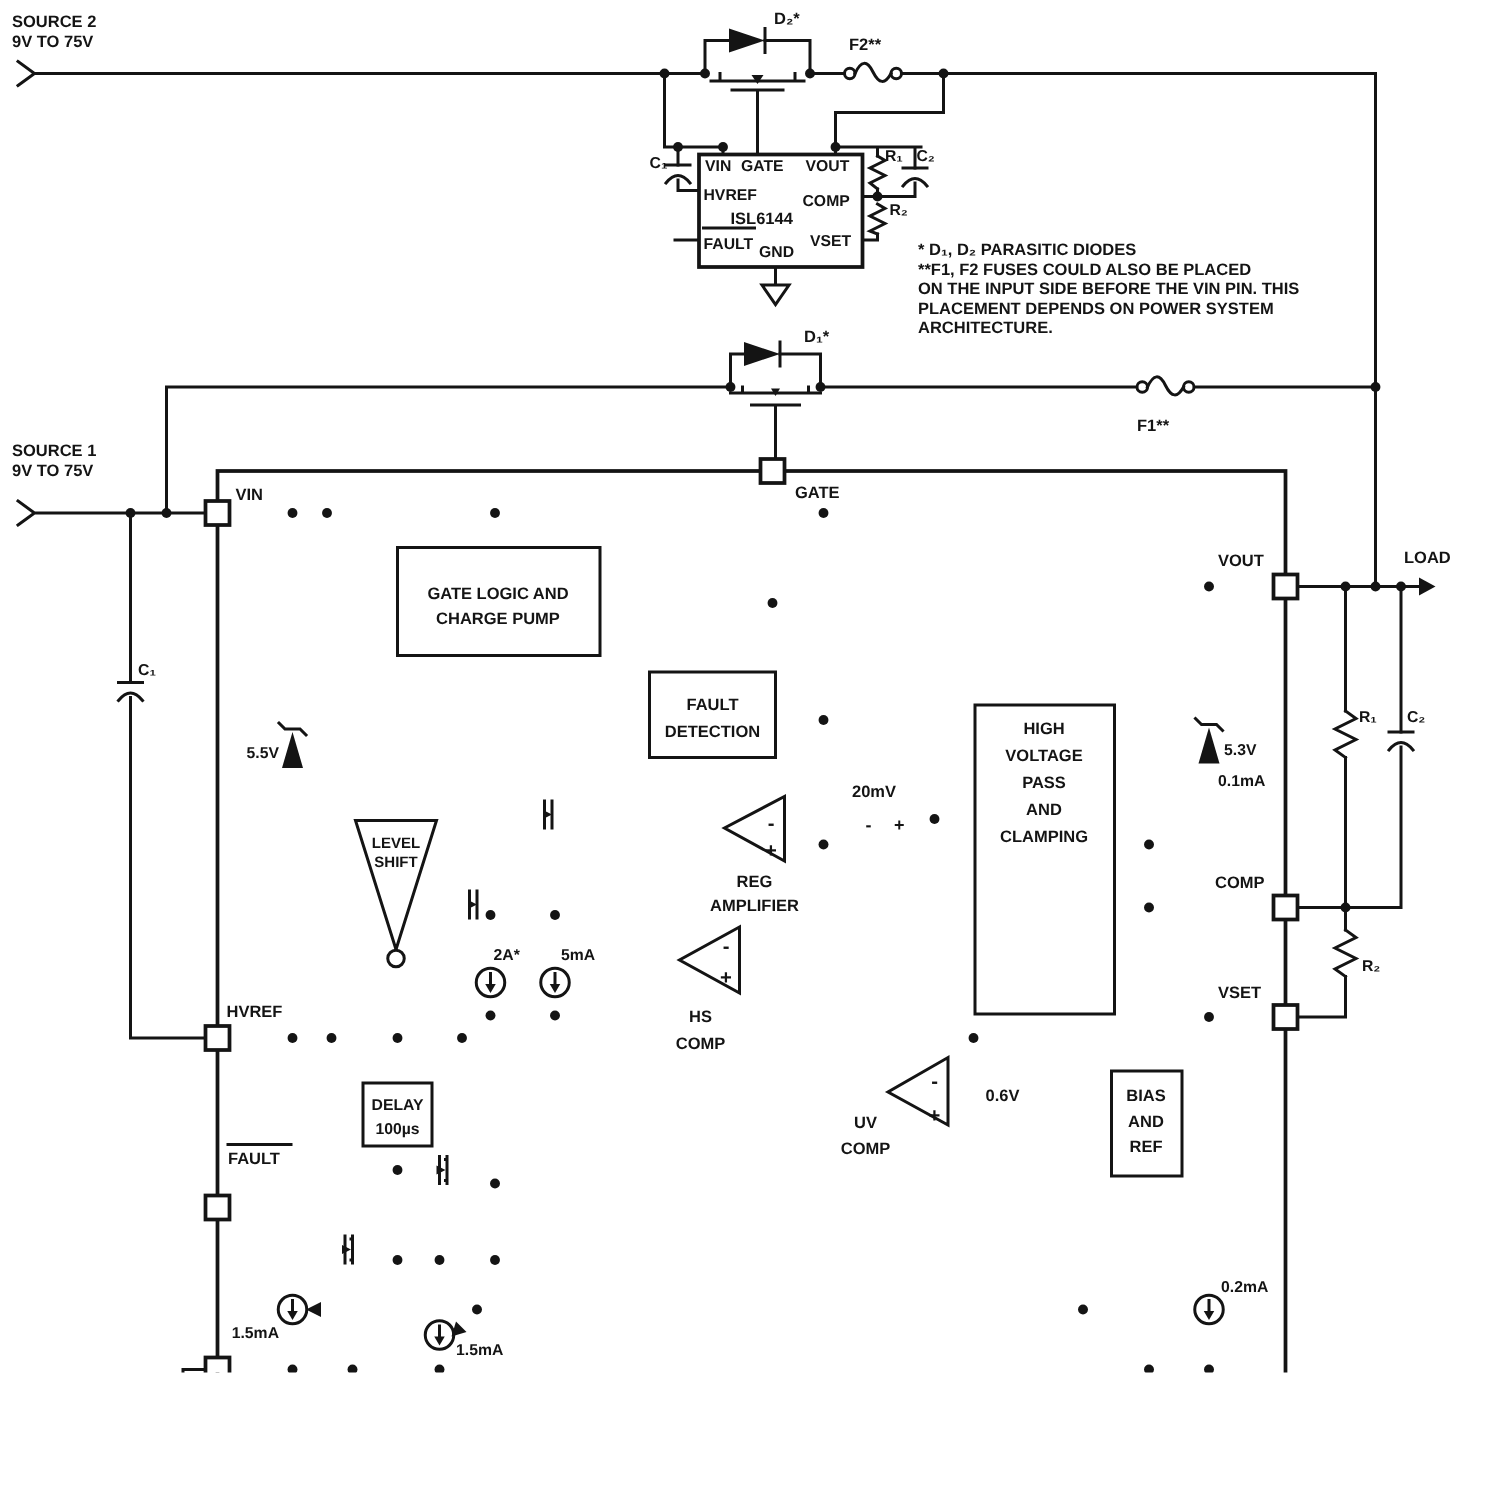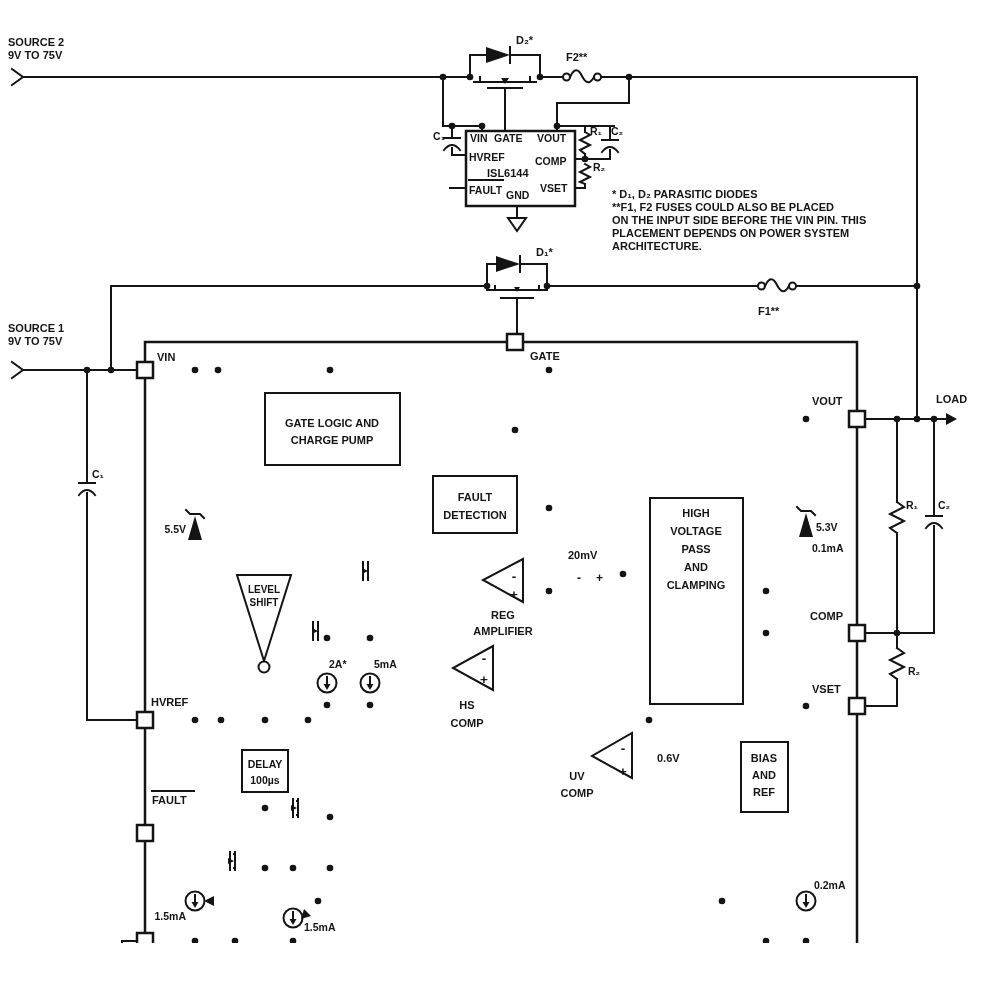--- a/index.html
+++ b/index.html
@@ -1,16 +1,16 @@
 <!DOCTYPE html>
 <html><head>
 <meta charset="utf-8">
 <style>
   html,body{margin:0;padding:0;background:#fff;}
-  .page{width:1000px;height:915px;background:#fff;position:relative;margin-top:28px;}
+  .page{width:1000px;height:915px;background:#fff;position:relative;}
   svg text{font-family:"Liberation Sans","DejaVu Sans",sans-serif;font-weight:bold;fill:#141414;}
   .s10{font-size:10px}.s105{font-size:10.5px}.s11{font-size:11px}.s12{font-size:12px}.s13{font-size:13.5px}
   .mid{text-anchor:middle}.end{text-anchor:end}
   .wire{stroke:#141414;stroke-width:2;fill:none;stroke-linecap:square}
   .dash{stroke:#8a8a8a;stroke-width:2.5;fill:none;stroke-dasharray:6 6}
   .box{fill:#fff;stroke:#141414;stroke-width:2.5}
   .boxthin{fill:#fff;stroke:#141414;stroke-width:2}
   .blk{fill:#141414;stroke:none}
   .pin{fill:#fff;stroke:#141414;stroke-width:2.5}
 </style>

